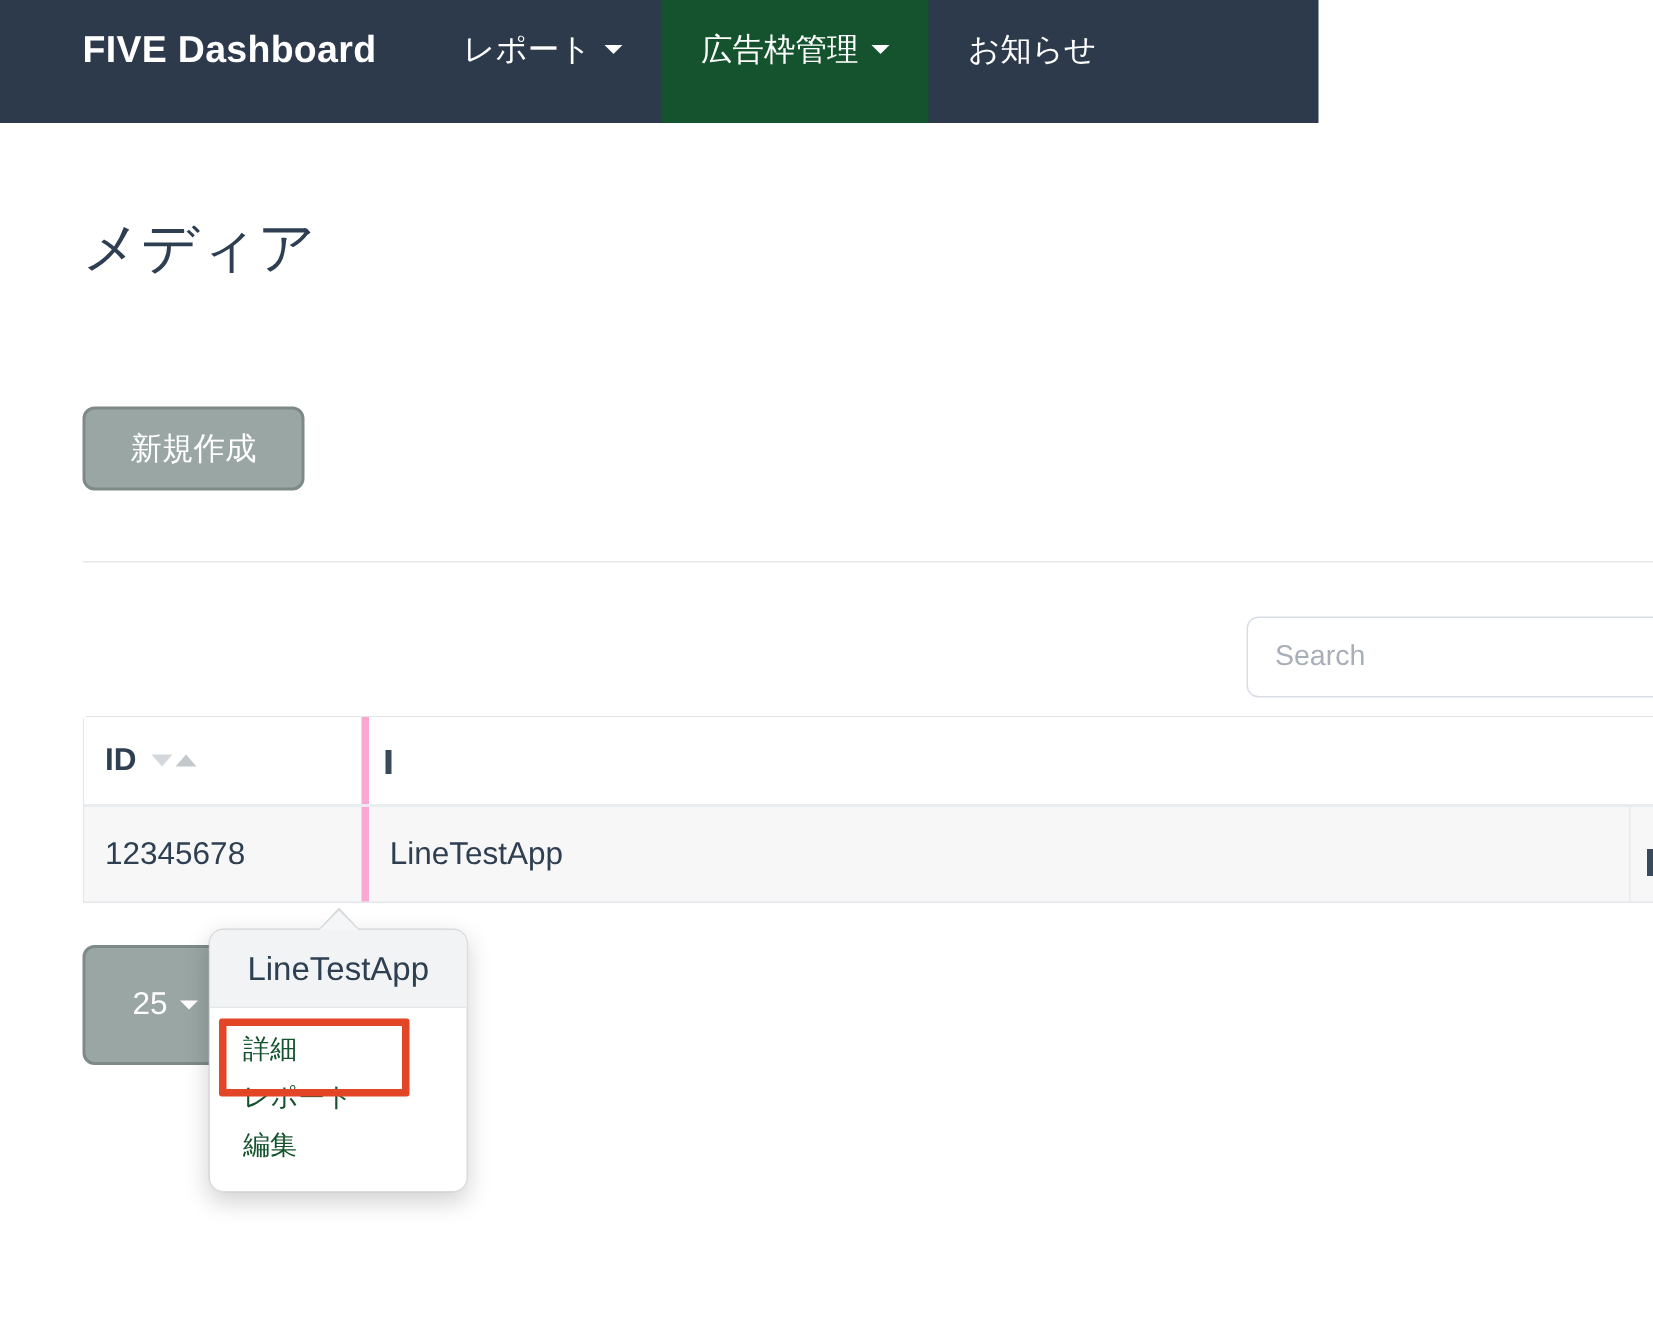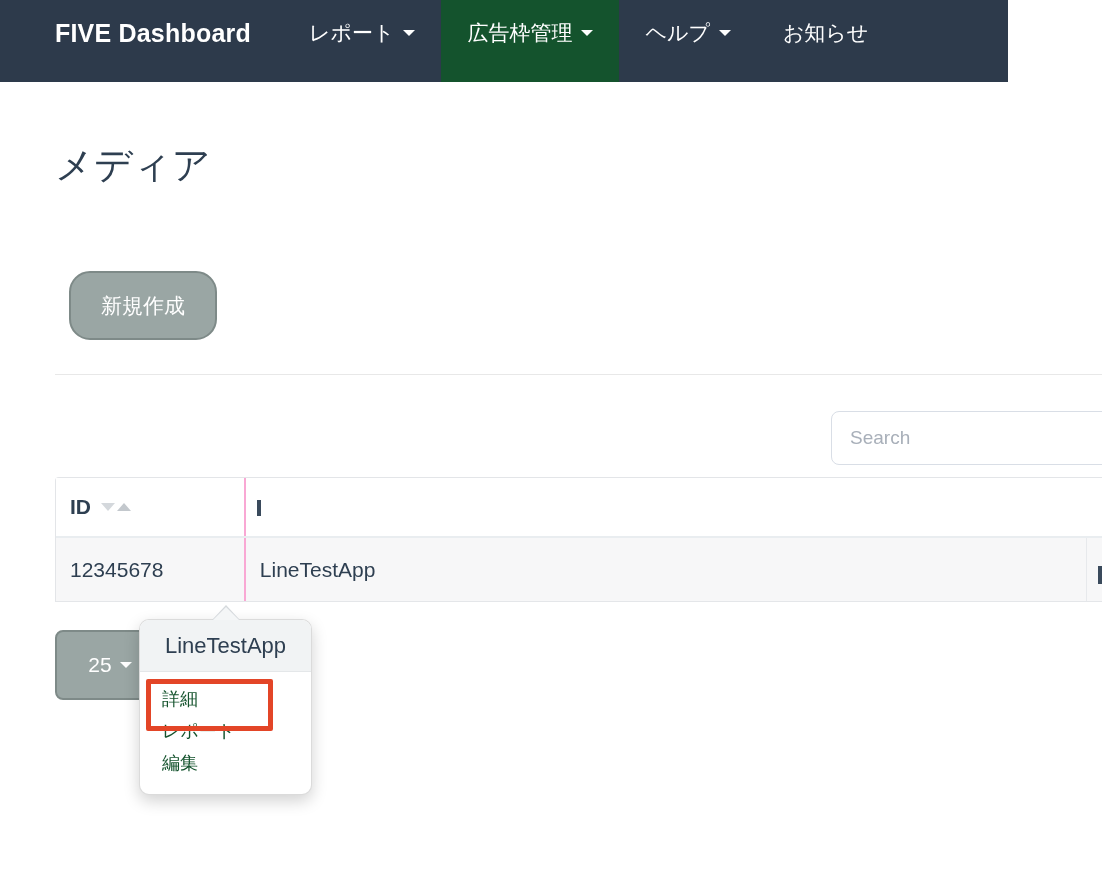--- a/index.html
+++ b/index.html
@@ -5,21 +5,21 @@
   * { margin:0; padding:0; box-sizing:border-box; }
   html,body { background:#ffffff; }
   .screen {
     position:relative; width:1102px; height:886px; overflow:hidden;
     background:#ffffff; font-family:"Liberation Sans", sans-serif;
     color:#2e3f51;
   }
 
   
   .navbar {
-    position:absolute; top:0; left:0; width:1008px; height:82px;
+    position:absolute; top:0; left:0; width:879px; height:82px;
     background:#2d3a4b; display:flex; align-items:stretch;
   }
   .brand {
     display:flex; align-items:center; padding:0 0 16px 55px;
     color:#ffffff; font-size:25px; font-weight:bold; letter-spacing:.2px;
   }
   .nav-list { display:flex; align-items:stretch; margin-left:32px; }
   .nav-item {
     display:flex; align-items:center; padding:0 26px 16px 26px;
     color:#ffffff; font-size:21px; font-weight:500; cursor:pointer;
@@ -38,21 +38,21 @@
     font-size:38px; font-weight:500; color:#2e3f51;
   }
 
   
   .btn-gray {
     position:absolute; display:flex; align-items:center; justify-content:center;
     background:#9aa6a4; border:2px solid #7e8a88; border-radius:8px;
     color:#ffffff; font-size:21px; cursor:pointer;
     font-family:"Liberation Sans", sans-serif;
   }
-  .btn-create { left:69px; top:271px; width:148px; height:69px;border-radius:21px; }
+  .btn-create { left:55px; top:271px; width:148px; height:56px; }
 
   .divider {
     position:absolute; left:55px; top:374px; width:1047px; height:1px;
     background:#e8e8e8;
   }
 
   
   .search-input {
     position:absolute; left:831px; top:411px; width:300px; height:54px;
     border:1px solid #d9dee6; border-radius:8px; padding:0 18px;
@@ -67,41 +67,41 @@
     border-top:1px solid #e3e5e8; border-left:1px solid #e3e5e8;
     border-radius:4px 0 0 0;
   }
   .t-row { display:flex; }
   .t-head { height:60px; background:#ffffff; border-bottom:2px solid #e9edf0; }
   .t-body { height:64px; background:#f7f7f8; border-bottom:1px solid #e4e6e9; }
   .t-cell {
     display:flex; align-items:center; padding-left:14px;
     font-size:21px; color:#2e3f51; overflow:hidden;
   }
-  .c-id   { width:190px; border-right:2px solid #f9a8d4; }
+  .c-id   { width:190px; border-right:5px solid #f9a8d4; }
   .c-name { width:842px; border-right:1px solid #e7e9ec; }
   .c-more { width:168px; position:relative; }
   .t-head .t-cell { font-weight:bold; }
   .sort-icons { display:inline-flex; align-items:center; margin-left:10px; }
   .tri-dn {
     width:0; height:0; border-left:7px solid transparent; border-right:7px solid transparent;
     border-top:8px solid #d4d8dc; margin-right:2px;
   }
   .tri-up {
     width:0; height:0; border-left:7px solid transparent; border-right:7px solid transparent;
     border-bottom:8px solid #c3c8cd;
   }
   .clip-mark {
     position:absolute; left:11px; width:4px; height:16px; background:#3a4a5c;
   }
   .t-head .clip-mark { top:22px; }
   .t-body .clip-mark { top:28px; height:18px; }
 
   
-  .btn-pagesize { left:55px; top:630px; width:110px; height:70px; z-index:1; }
+  .btn-pagesize { left:55px; top:630px; width:110px; height:80px; z-index:1; }
   .btn-pagesize .caret { border-top-color:#ffffff; margin-left:8px; }
 
   
   .popover {
     position:absolute; left:139px; top:619px; width:173px; z-index:2;
     background:#ffffff; border:1px solid rgba(0,0,0,0.14); border-radius:10px;
     box-shadow:0 6px 16px rgba(0,0,0,0.18);
   }
   .popover .arrow-outer {
     position:absolute; top:-15px; left:72px; width:0; height:0;
@@ -139,24 +139,20 @@
 
   <div class="navbar">
     <div class="brand">FIVE Dashboard</div>
     <div class="nav-list">
       <div class="nav-item">
         <span>レポート</span>
         <span class="caret"></span>
       </div>
       <div class="nav-item active">
         <span>広告枠管理</span>
-        <span class="caret"></span>
-      </div>
-      <div class="nav-item">
-        <span>ヘルプ</span>
         <span class="caret"></span>
       </div>
       <div class="nav-item">
         <span>お知らせ</span>
       </div>
     </div>
   </div>
 
   <h1 class="page-title">メディア</h1>
 

